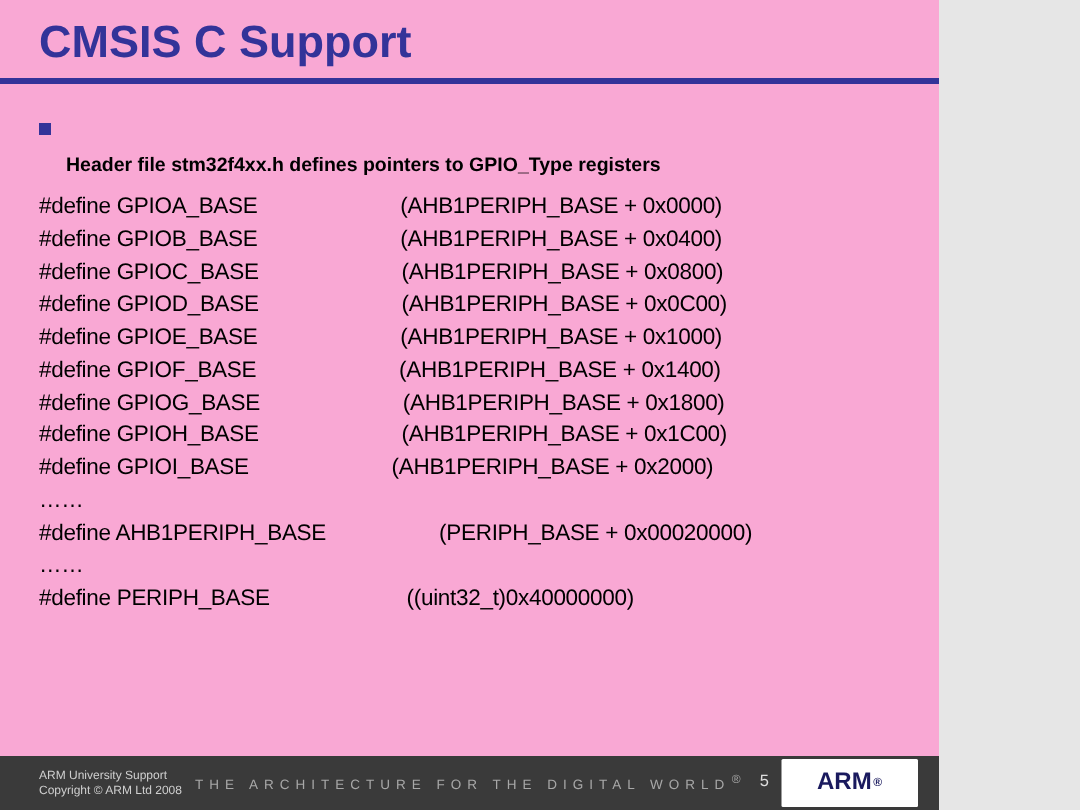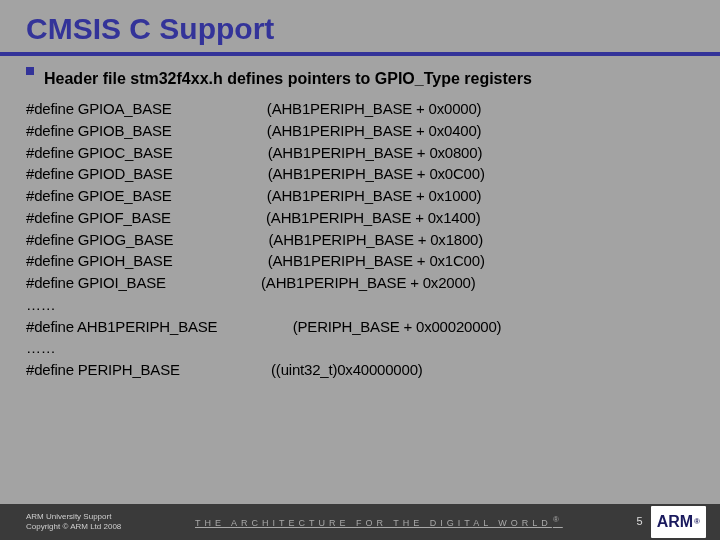--- a/index.html
+++ b/index.html
@@ -5,22 +5,22 @@
   html, body {
     margin: 0;
     padding: 0;
     width: 720px;
     height: 540px;
     font-family: Arial, Helvetica, sans-serif;
     background: #e6e6e6;
     overflow: hidden;
   }
   .slide {
-    background: #a3a3a3;
-    width: 720px;
+    background: #f9a8d4;
+    width: 626px;
     height: 540px;
     box-sizing: border-box;
     position: relative;
   }
   .title {
     color: #333399;
     font-size: 30px;
     font-weight: bold;
     padding: 12px 0 6px 26px;
   }
@@ -40,22 +40,23 @@
   .bullet-square {
     width: 8px;
     height: 8px;
     background: #333399;
     margin-right: 10px;
     margin-top: -16px;
     flex-shrink: 0;
   }
   .bullet-text {
     font-weight: bold;
-    font-size: 16px;
+    font-size: 13px;
     color: #000;
+    margin-top: 32px;
   }
   .code-block {
     font-family: Verdana, Geneva, sans-serif;
     font-weight: normal;
     font-size: 15px;
     line-height: 1.45;
     white-space: pre;
     color: #000;
     letter-spacing: -0.2px;
   }
@@ -75,33 +76,32 @@
   .footer-left {
     padding-left: 26px;
     flex: 0 0 auto;
   }
   .footer-center {
     flex: 1 1 auto;
     text-align: center;
     font-size: 9px;
     letter-spacing: 4px;
     color: #a8a8a8;
-    text-decoration: underline;
   }
   .footer-pagenum {
     font-size: 11px;
     color: #ddd;
     padding-right: 8px;
   }
   .arm-logo {
     background: #fff;
     color: #1a1a5e;
     font-weight: bold;
     font-size: 16px;
-    padding: 4px 6px;
+    padding: 4px 24px;
     margin-right: 14px;
     height: 24px;
     display: flex;
     align-items: center;
     border-radius: 1px;
   }
   .arm-sup {
     font-size: 8px;
     vertical-align: super;
     margin-left: 1px;

